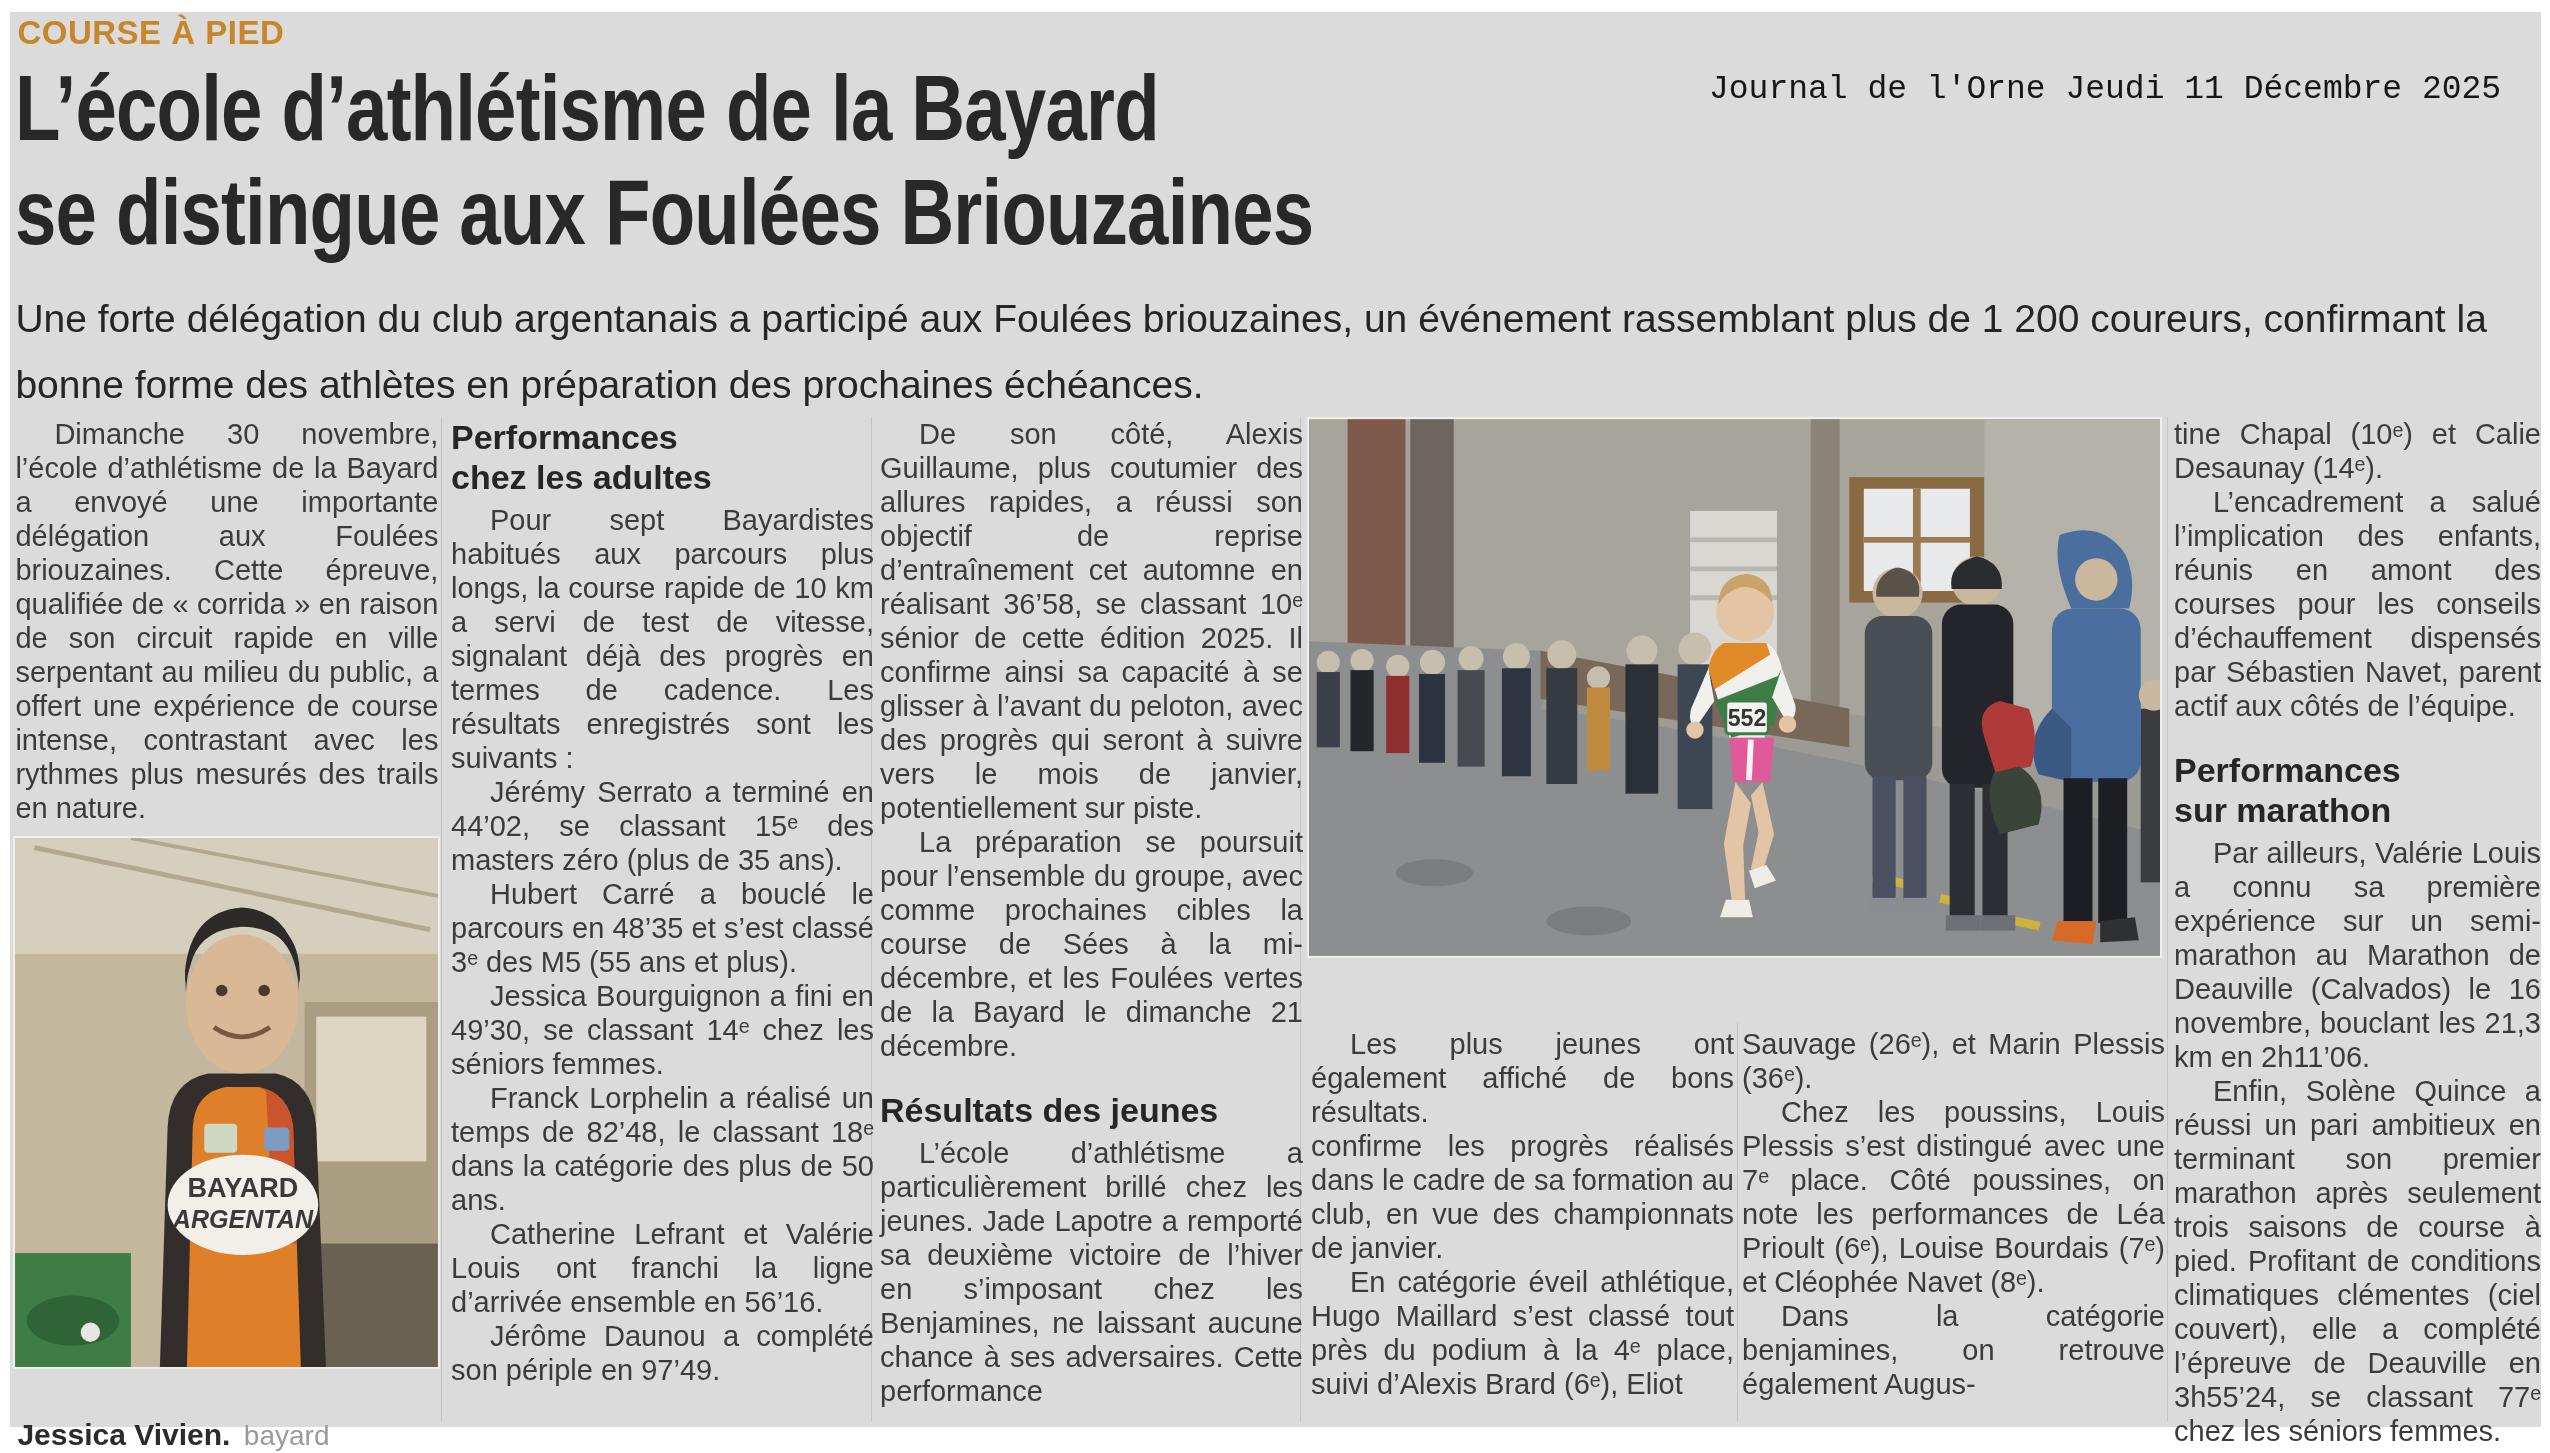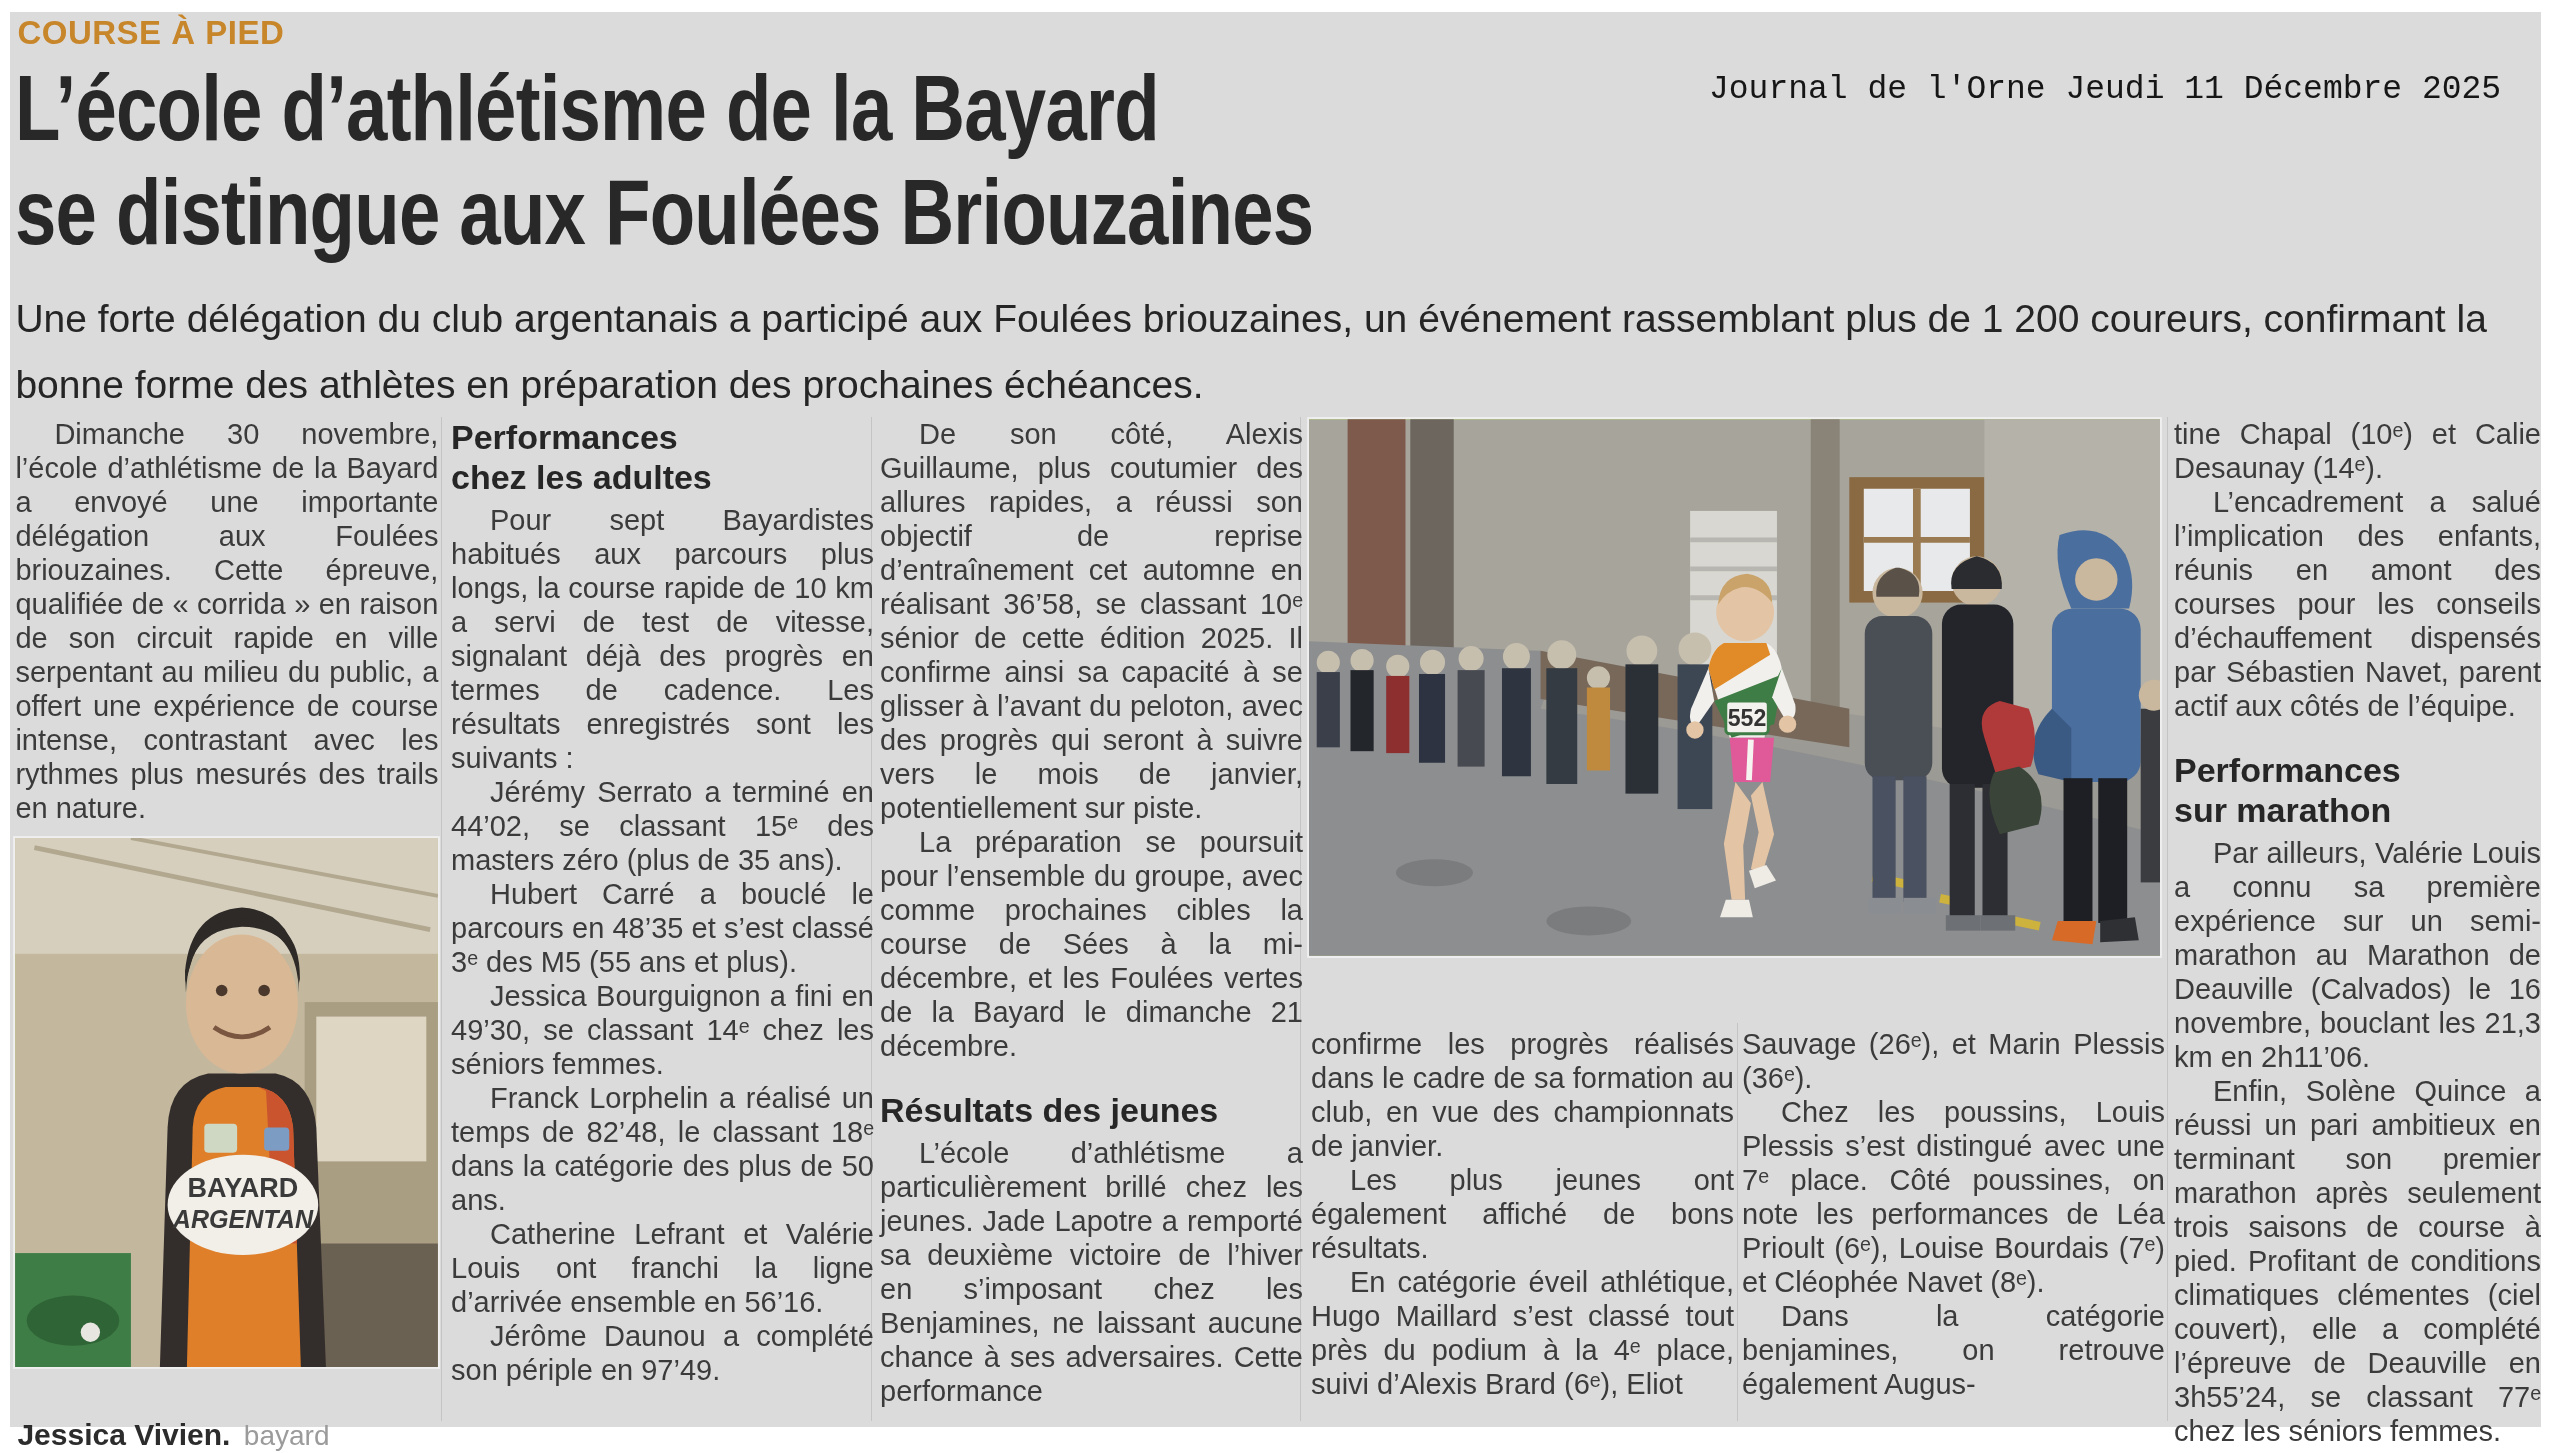--- a/index.html
+++ b/index.html
@@ -18,21 +18,21 @@
   .col{position:absolute;top:417px;width:423px;font-size:29px;line-height:34px;color:#3b3b3b;
        text-align:justify;hyphens:auto;}
   .para{margin:0;text-indent:39px;}
   .para.noindent{text-indent:0;}
   .colhead{font-size:34px;line-height:40px;font-weight:700;color:#262626;margin:0 0 5.8px 0;text-align:left;}
   .colhead.mid{margin-top:27px;}
 
   .rule{position:absolute;top:417px;width:1px;height:1004px;background:rgba(0,0,0,0.10);}
 
   
-  .photo{position:absolute;overflow:hidden;background:#bef264;box-shadow:0 0 0 1.9px rgba(255,255,255,0.55);}
+  .photo{position:absolute;overflow:hidden;background:#fde047;box-shadow:0 0 0 1.9px rgba(255,255,255,0.55);}
   .caption{position:absolute;font-size:30px;color:#2c2c2c;}
   .caption .capb{font-weight:700;}
   .caption .credit{font-weight:400;color:#9b9b9b;font-size:28px;margin-left:13.5px;}
 </style>
 </head>
 <body>
 
 <div class="canvas">
   <div class="sheet"></div>
 
@@ -239,22 +239,22 @@
         <path d="M442 376 L430 440 L438 498 L452 498 L450 442 L458 398 Z" fill="#e3c4a4"></path>
         <path d="M470 376 L482 430 L470 470 L458 466 L466 428 L458 390 Z" fill="#e3c4a4"></path>
         <path d="M432 498 L456 498 L460 516 L426 516 Z" fill="#efece6"></path>
         <path d="M456 468 L474 462 L484 478 L462 486 Z" fill="#efece6"></path>
       </g>
     </svg>
   </div>
 
   <div class="col" style="left:1311px;top:1027px;">
     <div>
+        <p class="para">Les plus jeunes ont également affiché de bons résultats.</p>
         <p class="para noindent">confirme les progrès réalisés dans le cadre de sa formation au club, en vue des championnats de janvier.</p>
-        <p class="para">Les plus jeunes ont également affiché de bons résultats.</p>
         <p class="para">En catégorie éveil athlétique, Hugo Maillard s’est classé tout près du podium à la 4ᵉ place, suivi d’Alexis Brard (6ᵉ), Eliot</p>
       </div>
   </div>
 
   <div class="col" style="left:1742px;top:1027px;">
     <div>
         <p class="para noindent">Sauvage (26ᵉ), et Marin Plessis (36ᵉ).</p>
         <p class="para">Chez les poussins, Louis Plessis s’est distingué avec une 7ᵉ place. Côté poussines, on note les performances de Léa Prioult (6ᵉ), Louise Bourdais (7ᵉ) et Cléophée Navet (8ᵉ).</p>
         <p class="para">Dans la catégorie benjamines, on retrouve également Augus-</p>
       </div>

